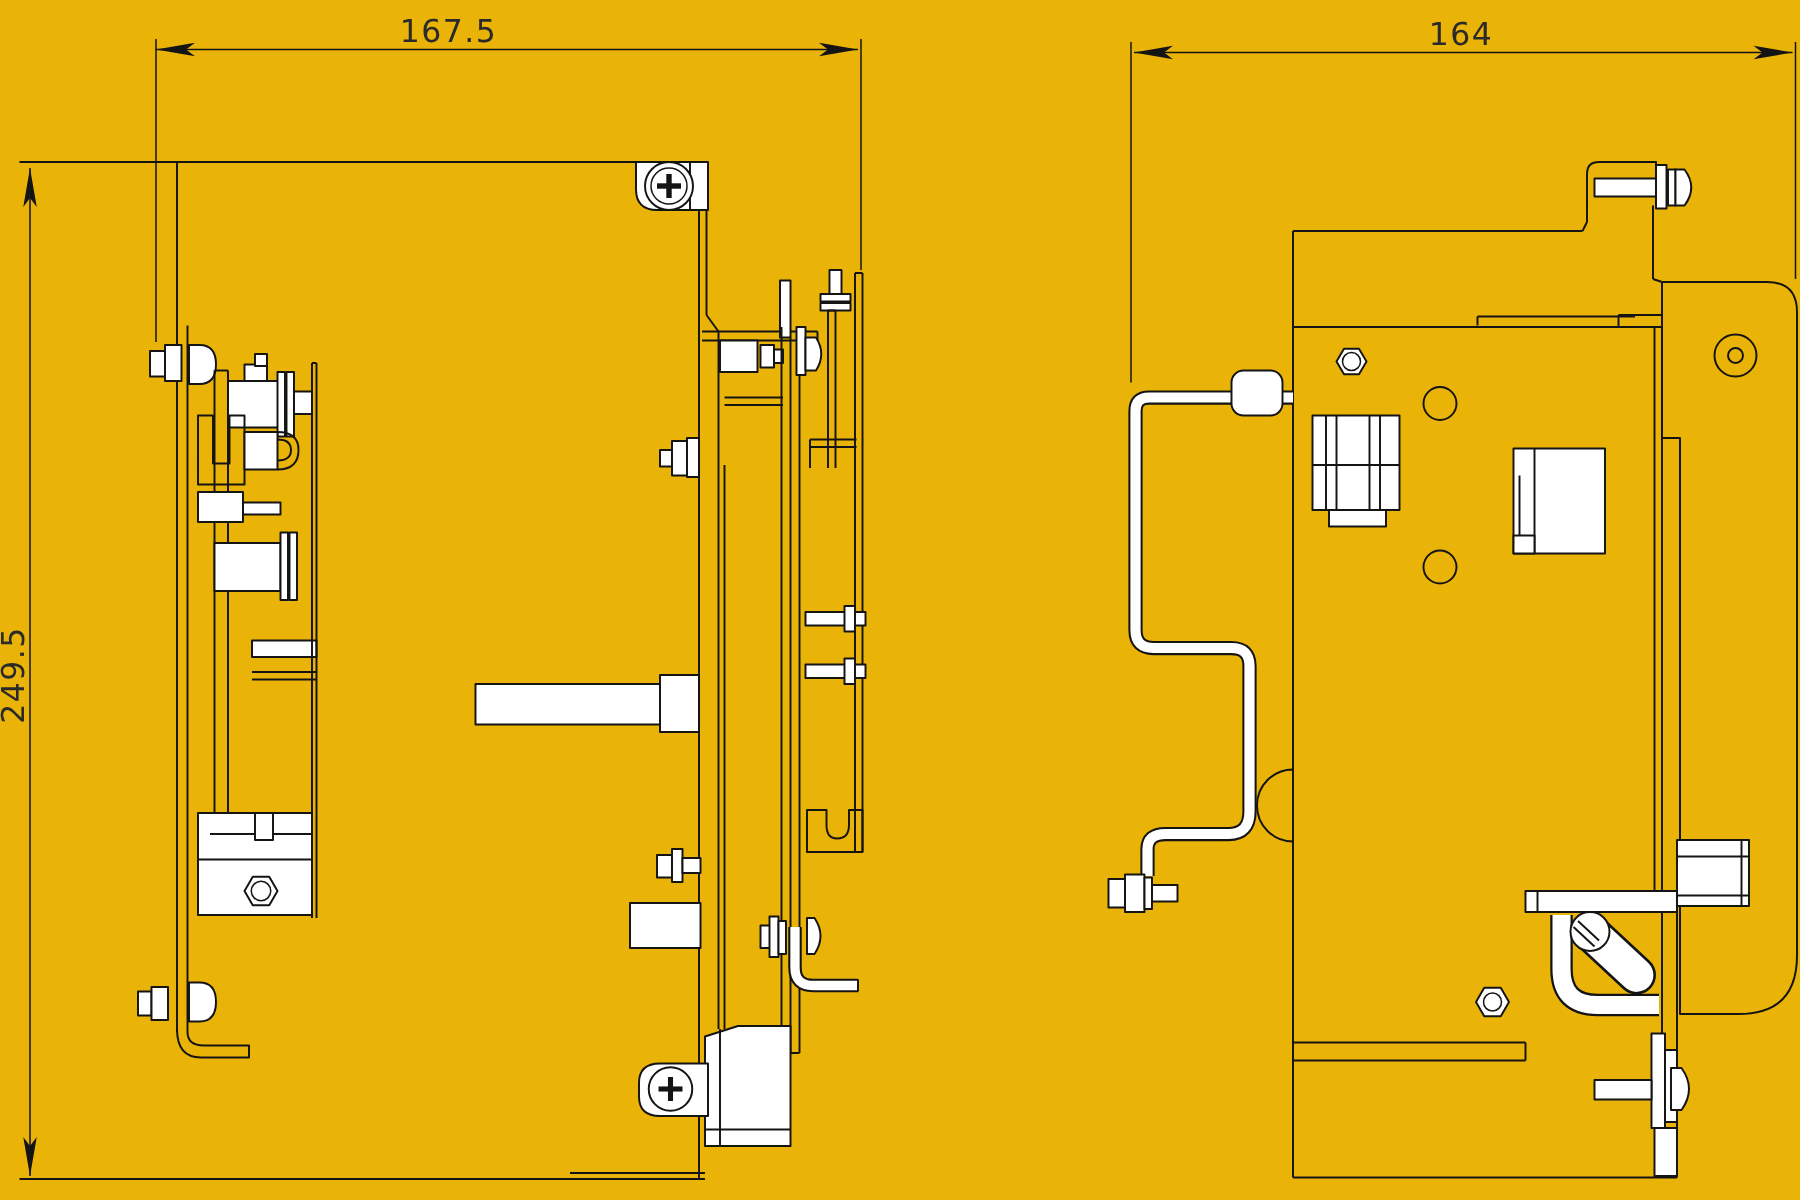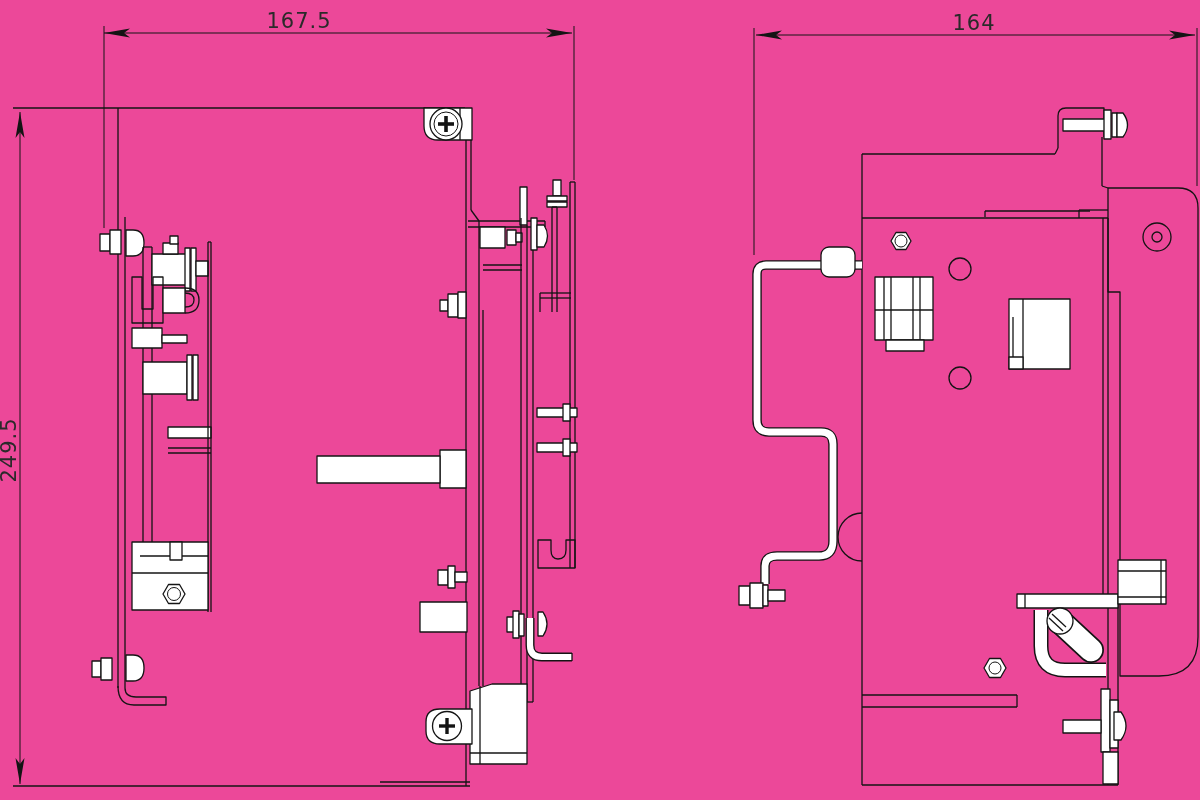--- a/index.html
+++ b/index.html
@@ -1,16 +1,16 @@
 <!DOCTYPE html>
 <html><head>
 <meta charset="utf-8">
 <style>
   html,body{margin:0;padding:0;background:#fff;}
-  .stage{position:relative;width:1200px;height:800px;background:#ec4899;overflow:hidden;
+  .stage{position:relative;width:1200px;height:800px;background:#eab308;overflow:hidden;
          font-family:"DejaVu Sans",sans-serif;}
   svg{display:block}
   .ln{fill:none;stroke:#141414;stroke-width:1.3;stroke-linecap:butt;stroke-linejoin:round;}
   .thin{fill:none;stroke:#141414;stroke-width:1;}
   .part{fill:#ffffff;stroke:#141414;stroke-width:1.3;stroke-linejoin:round;}
   .solid{fill:#141414;stroke:none;}
   .dimtxt{fill:#2a2a2a;font-size:21px;letter-spacing:1px;}
   .tube-o{fill:none;stroke:#141414;stroke-width:9.5;}
   .tube-i{fill:none;stroke:#ffffff;stroke-width:6.8;}
   .strap-o{fill:none;stroke:#141414;stroke-width:15;}

